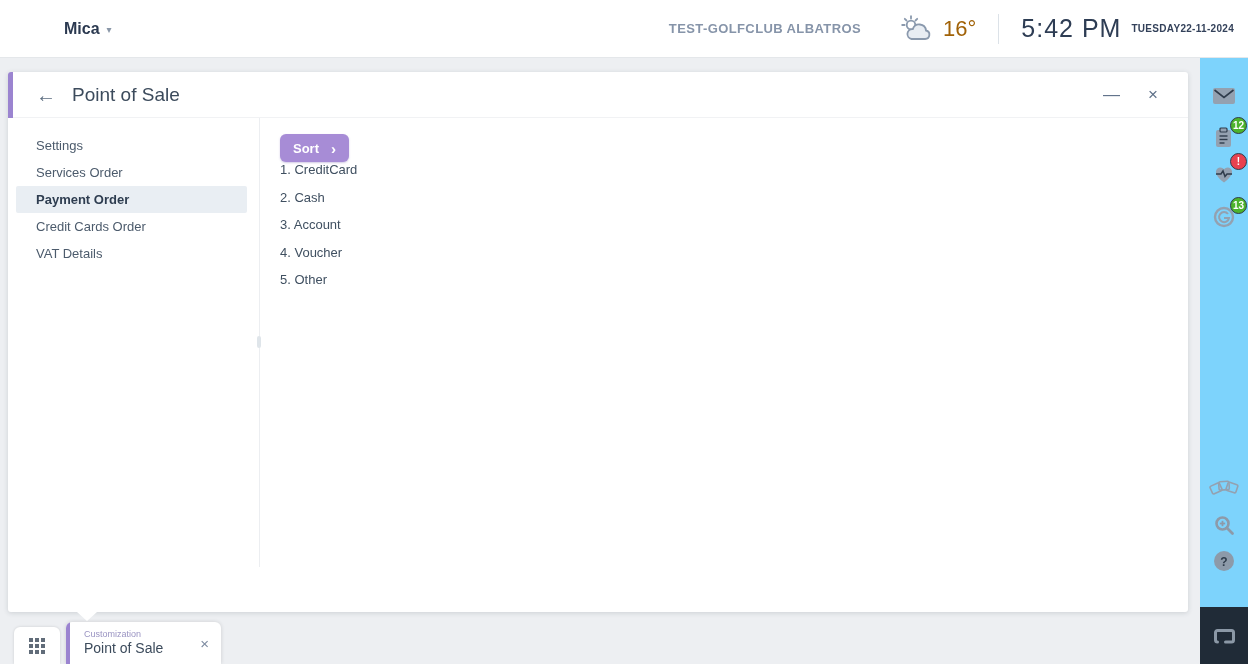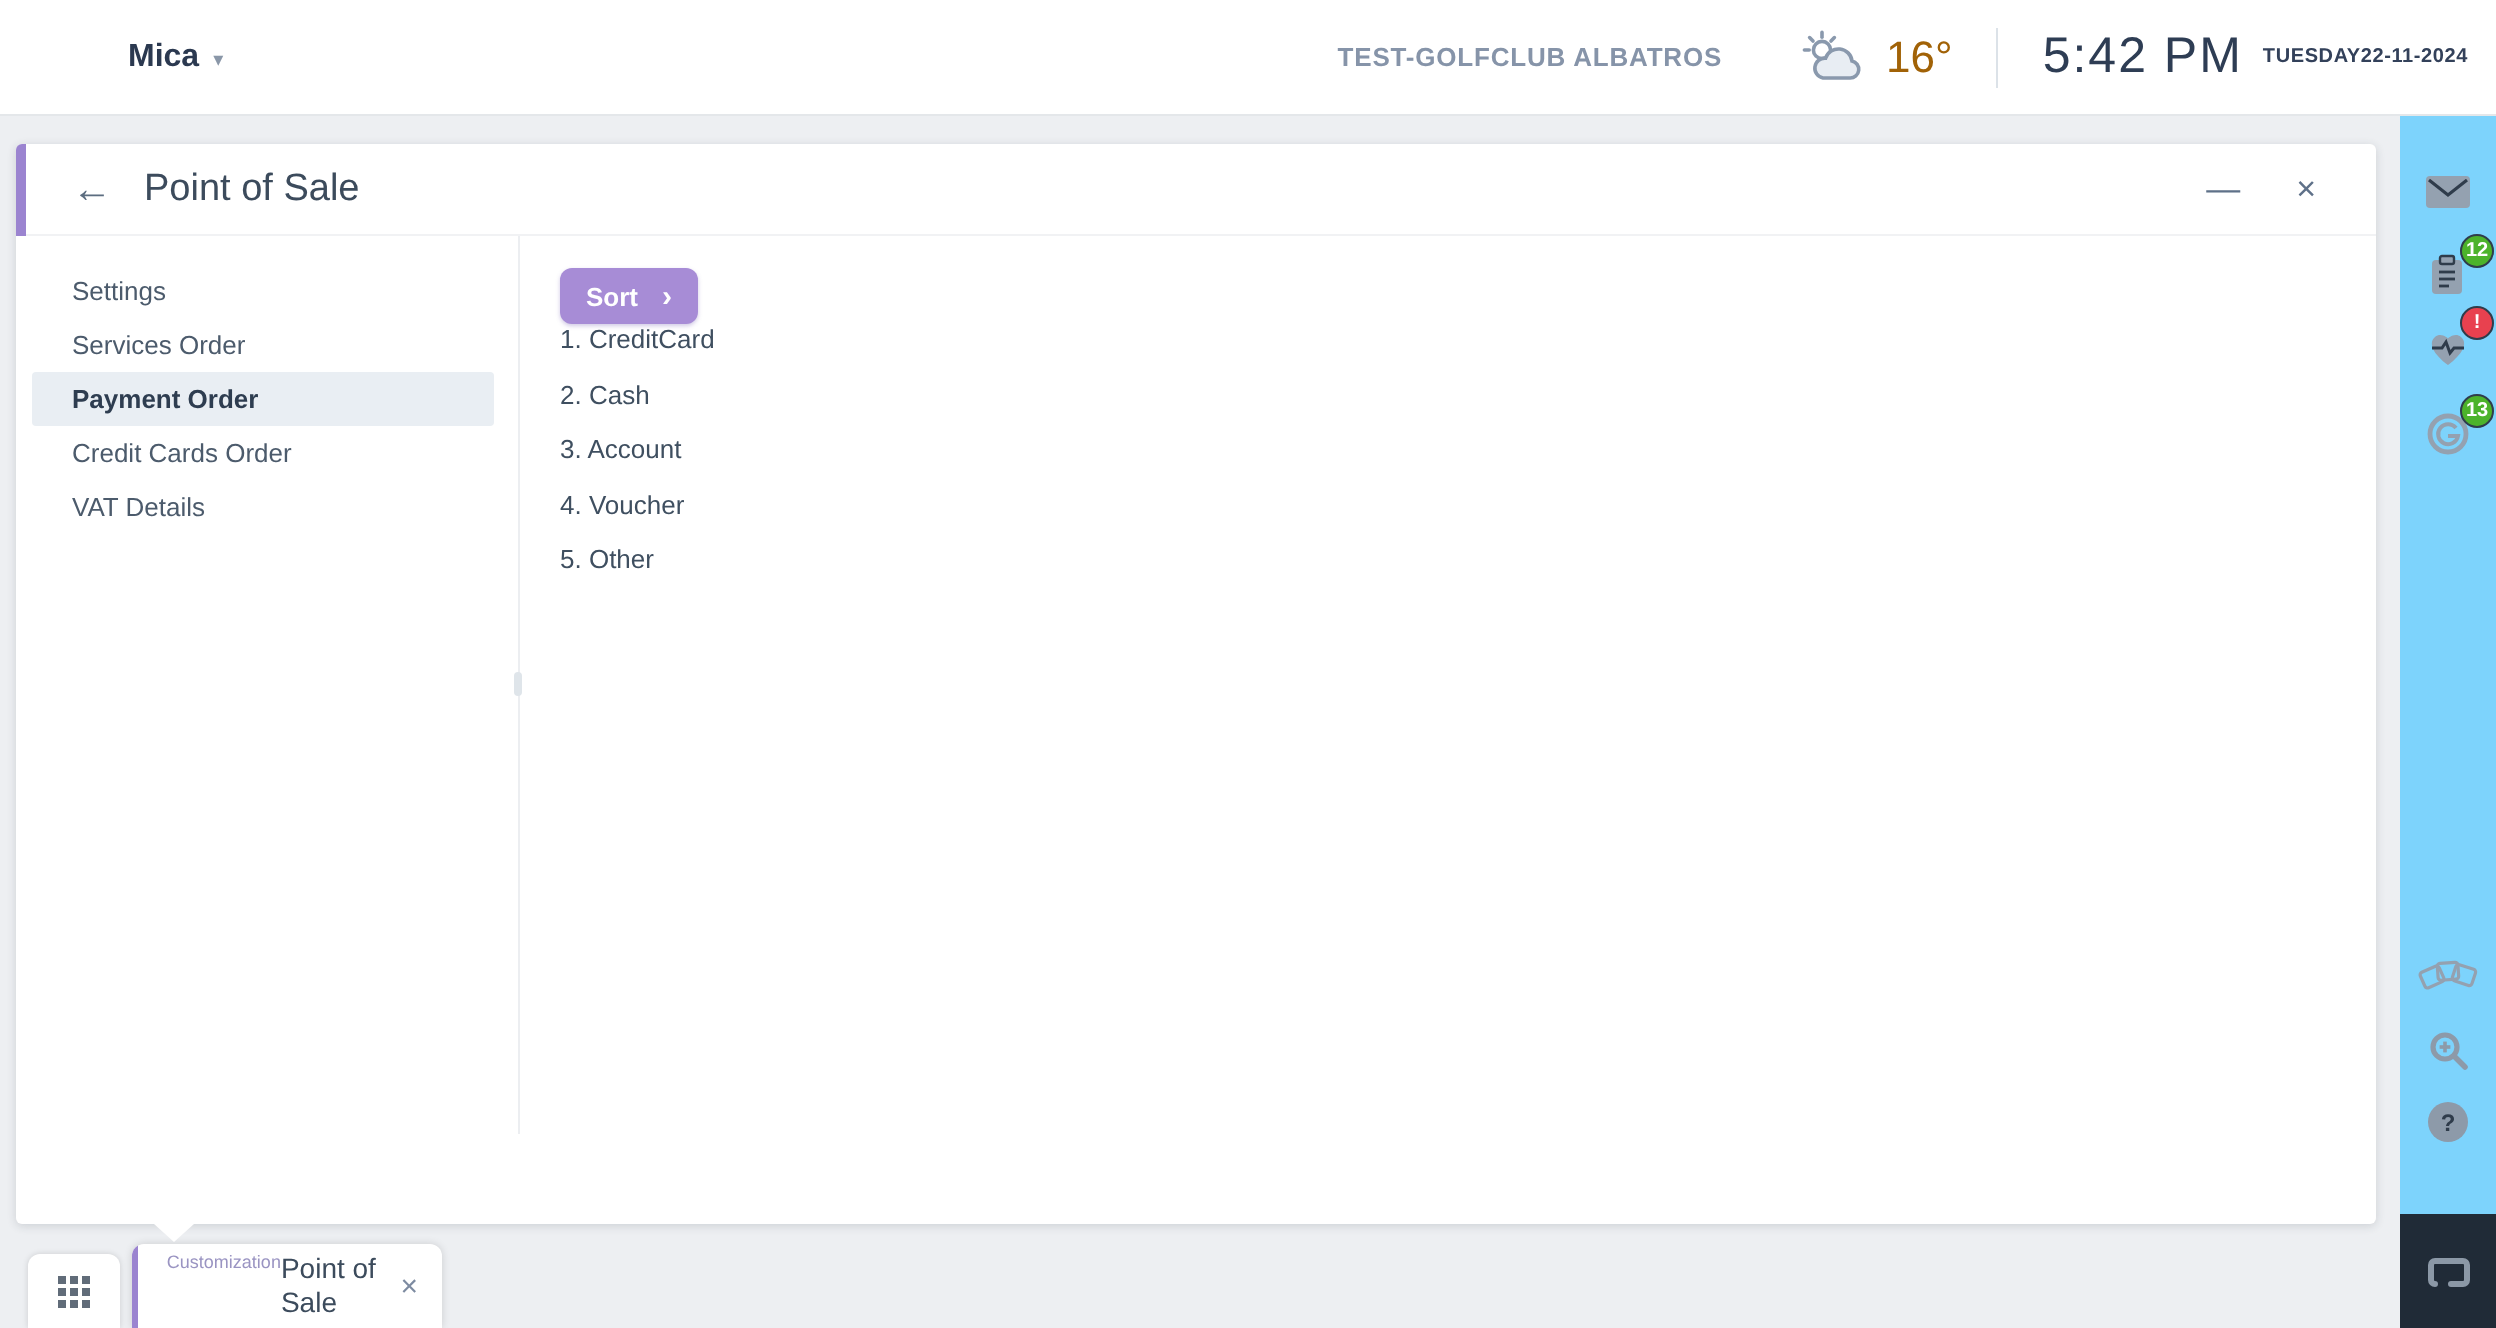--- a/index.html
+++ b/index.html
@@ -106,21 +106,21 @@
   }
   .grid-icon { display:grid; grid-template-columns:repeat(3,4px); grid-template-rows:repeat(3,4px); gap:2px; }
   .grid-icon span { background:#616c79; }
   .task-tab {
     position:absolute; left:66px; top:622px; width:155px; height:42px;
     background:#ffffff; border-radius:6px 6px 0 0;
     box-shadow:0 0 4px rgba(0,0,0,.14);
     display:flex; align-items:center; overflow:hidden; cursor:pointer; z-index:2;
   }
   .task-tab-accent { width:4px; align-self:stretch; background:#9b84d0; }
-  .task-tab-text { margin-left:14px; display:flex; line-height:1.25; }
+  .task-tab-text { margin-left:14px; display:flex; flex-direction:column; line-height:1.25; }
   .task-tab-cat { font-size:9px; color:#9a94c2; }
   .task-tab-name { font-size:14px; color:#3c4b5c; }
   .task-tab-close { margin-left:auto; margin-right:12px; font-size:15px; color:#7d8ba1; cursor:pointer; }
 
   svg { display:block; }
 </style>
 </head>
 <body>
 
 <header class="topbar">

